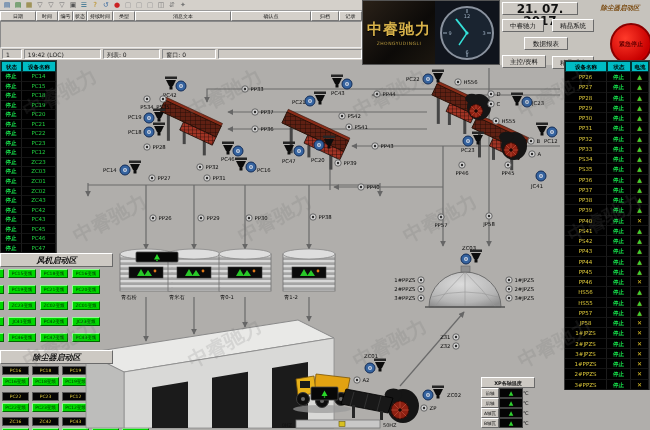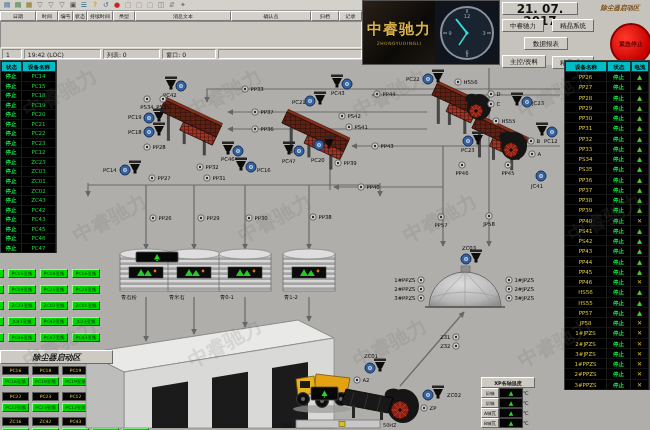--- a/index.html
+++ b/index.html
@@ -937,20 +937,21 @@
         <div class="dp-cell st-green" style="width: 24px; height: 10.25px; line-height: 10px;">停止</div>
         <div class="dp-cell ind-flag" style="width: 18px; height: 10.25px; line-height: 10px;">✕</div>
       </div>
       <div class="dp-row">
         <div class="dp-cell nm-yellow" style="width: 42px; height: 10.25px; line-height: 10px;">3#PPZS</div>
         <div class="dp-cell st-green" style="width: 24px; height: 10.25px; line-height: 10px;">停止</div>
         <div class="dp-cell ind-flag" style="width: 18px; height: 10.25px; line-height: 10px;">✕</div>
       </div>
     </div>
 
+  <div class="sec-title raised overlay" style="left:0;top:253px;width:113px;">风机启动区</div>
   <div id="fan-grid" class="overlay">
       <div class="gbtn" style="left: -24px; top: 269px;">PC12变频</div>
       <div class="gbtn" style="left: 8px; top: 269px;">PC15变频</div>
       <div class="gbtn" style="left: 40px; top: 269px;">PC18变频</div>
       <div class="gbtn" style="left: 72px; top: 269px;">PC16变频</div>
       <div class="gbtn" style="left: -24px; top: 285px;">PC14变频</div>
       <div class="gbtn" style="left: 8px; top: 285px;">PC19变频</div>
       <div class="gbtn" style="left: 40px; top: 285px;">PC21变频</div>
       <div class="gbtn" style="left: 72px; top: 285px;">PC20变频</div>
       <div class="gbtn" style="left: -24px; top: 301px;">PC22变频</div>

